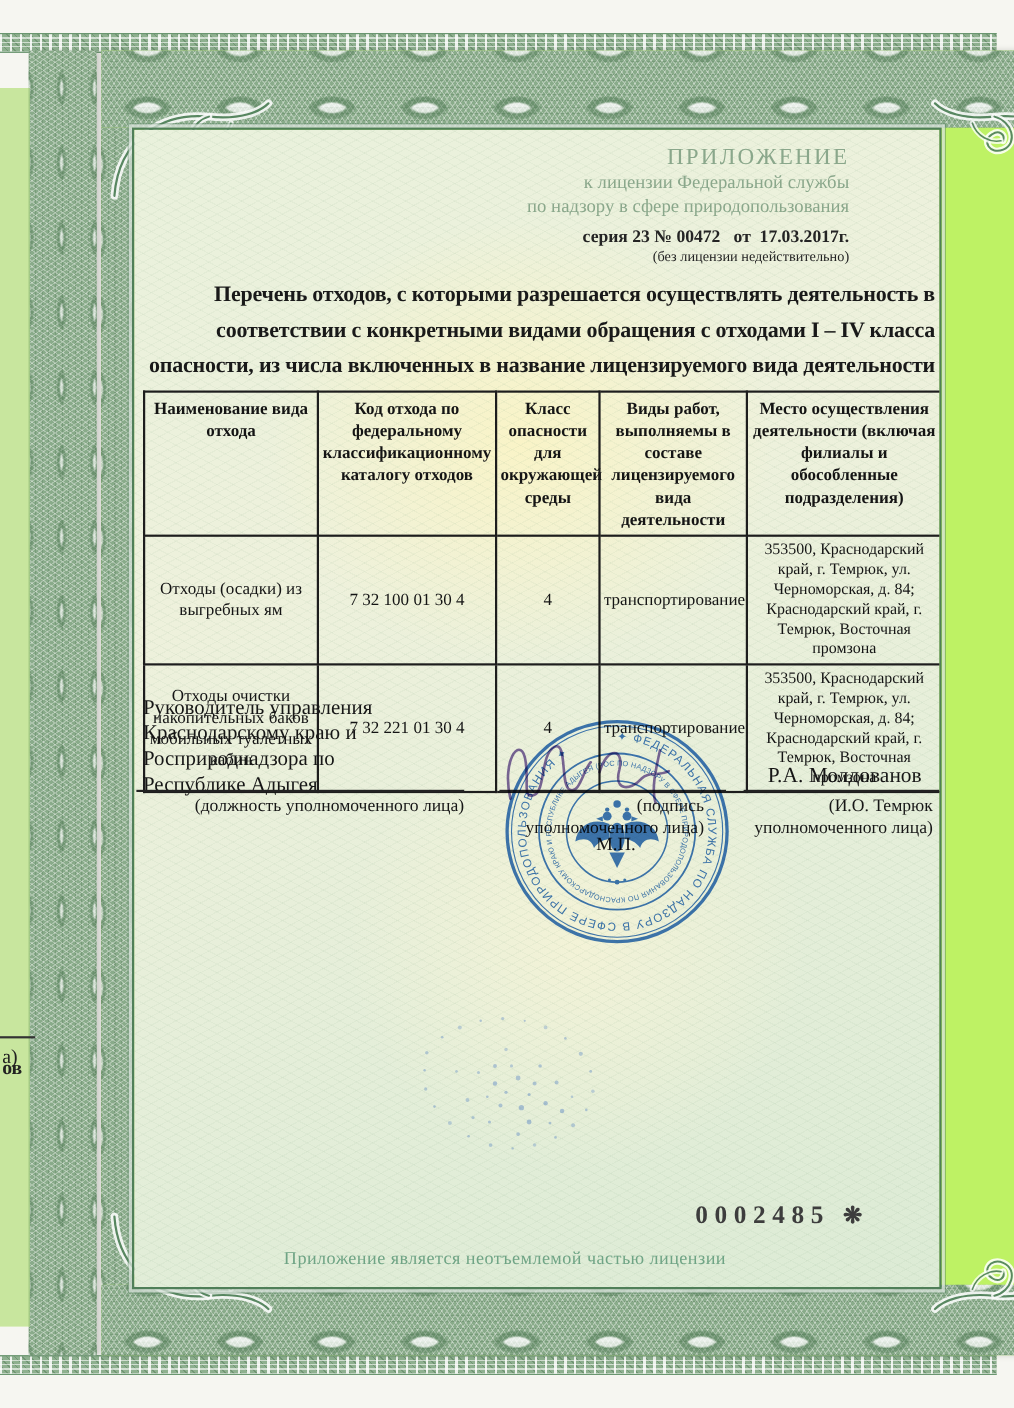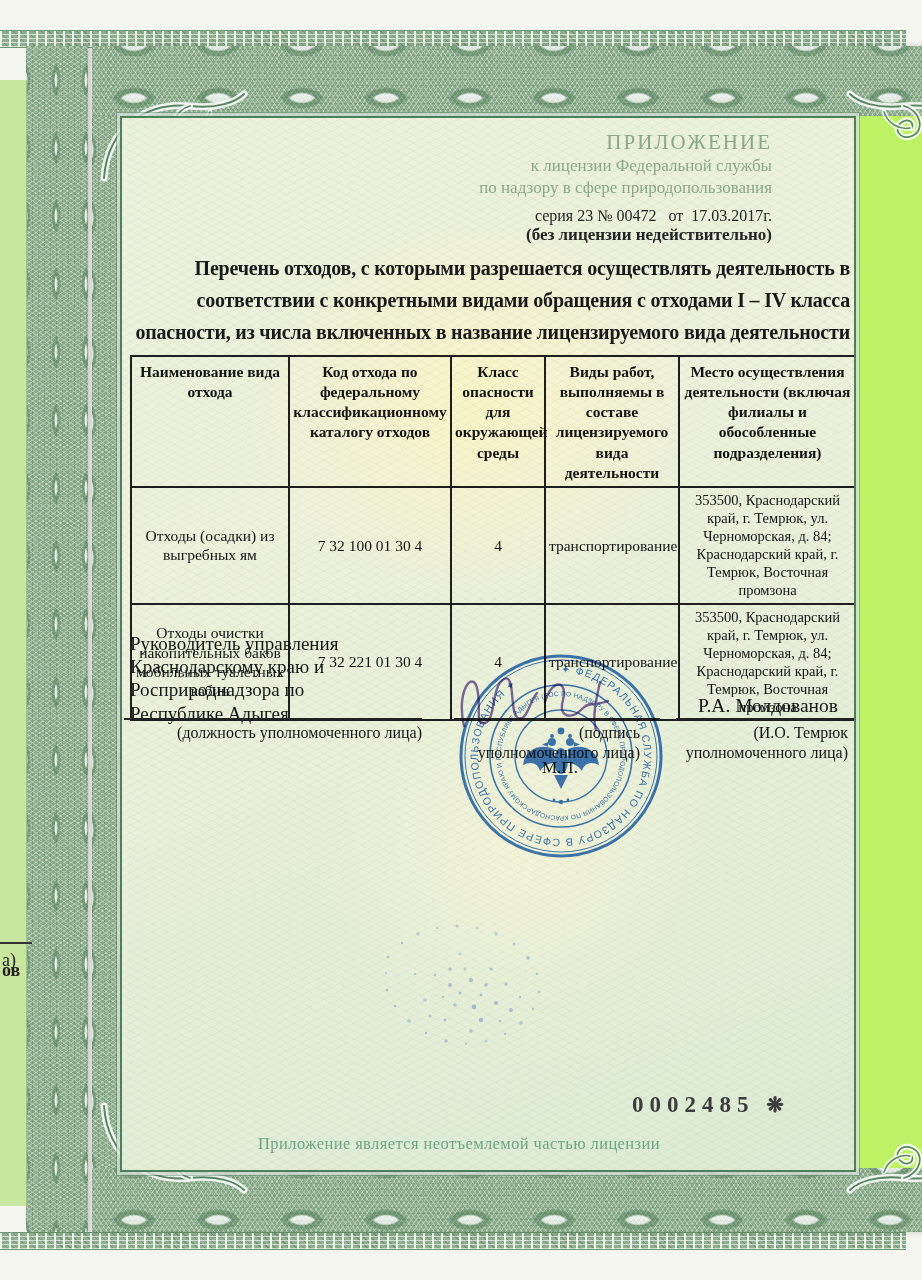--- a/index.html
+++ b/index.html
@@ -97,22 +97,22 @@
     content:"";position:absolute;inset:0;
     background:
       repeating-linear-gradient(28deg, rgba(140,175,140,.08) 0 1px, transparent 1px 7px),
       repeating-linear-gradient(-28deg, rgba(140,175,140,.08) 0 1px, transparent 1px 7px);
     pointer-events:none;
   }
   
   #header-block{position:absolute;top:12px;right:82px;text-align:right;z-index:3;}
   #doc-title{font-size:21px;letter-spacing:2px;color:#8aa78b;}
   .subline{font-size:17px;color:#8aa78b;line-height:1.32;}
-  #series-line{font-size:16px;color:#242424;margin-top:7px;white-space:pre;font-weight:normal;}
-  #validity-note{font-size:17px;color:#242424;font-weight:bold;}
+  #series-line{font-size:16px;color:#242424;margin-top:7px;white-space:pre;font-weight:bold;}
+  #validity-note{font-size:13px;color:#242424;font-weight:normal;}
   
   #intro{
     position:absolute;left:4px;right:4px;top:134px;z-index:3;
     text-align:right;font-size:20px;font-weight:bold;letter-spacing:-0.2px;
     color:#191919;line-height:1.6;
   }
   
   #waste-table{
     position:absolute;left:8px;top:237px;width:725px;z-index:3;
     border-collapse:collapse;table-layout:fixed;

